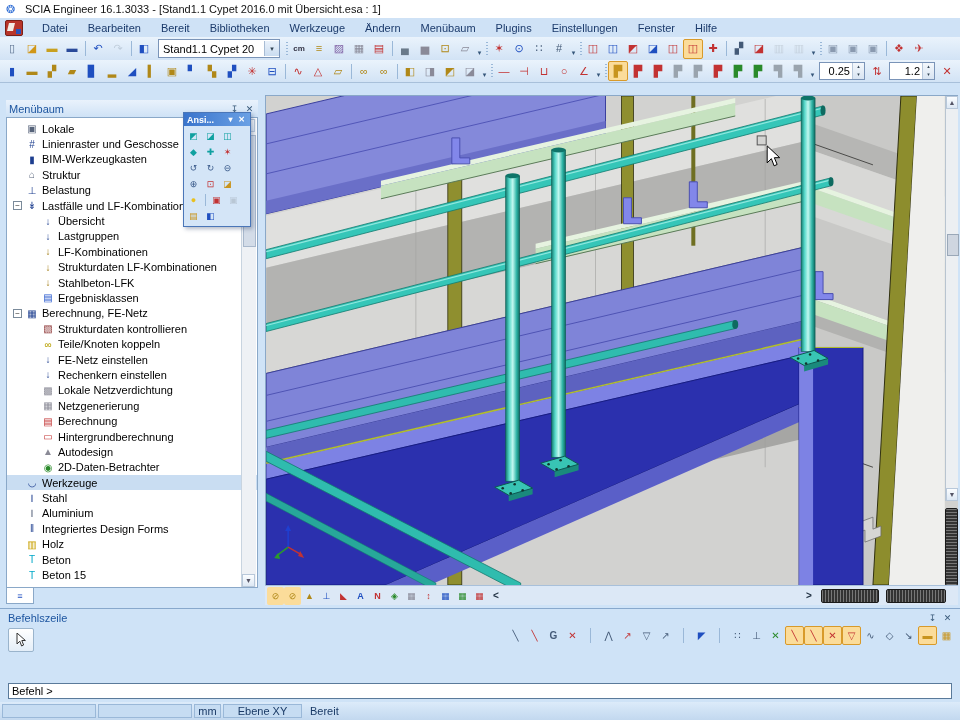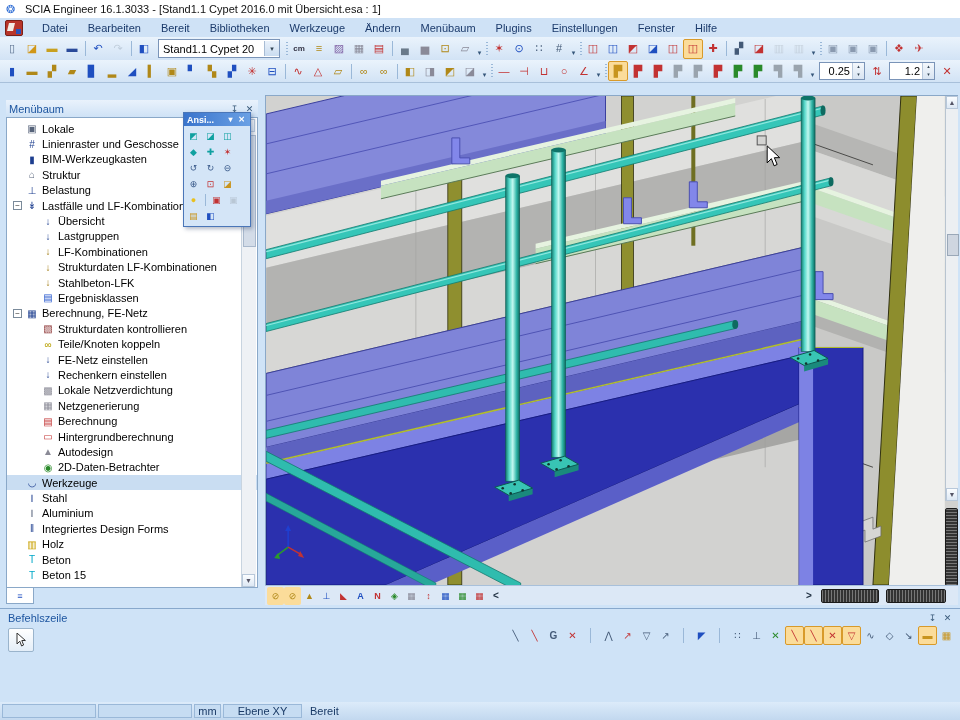--- a/index.html
+++ b/index.html
@@ -690,20 +690,21 @@
         <span class="tbtn hl" style="color: rgb(194, 50, 50);">╲</span>
         <span class="tbtn hl" style="color: rgb(194, 50, 50);">╲</span>
         <span class="tbtn hl" style="color: rgb(194, 50, 50);">✕</span>
         <span class="tbtn hl" style="color: rgb(194, 50, 50);">▽</span>
         <span class="tbtn" style="color: rgb(68, 90, 119);">∿</span>
         <span class="tbtn" style="color: rgb(68, 90, 119);">◇</span>
         <span class="tbtn" style="color: rgb(68, 90, 119);">↘</span>
         <span class="tbtn hl" style="color: rgb(200, 148, 30);">▬</span>
         <span class="tbtn" style="color: rgb(200, 148, 30);">▦</span>
       </span>
+    <input class="cinput" value="Befehl &gt;" style="">
   </div>
 
   <div class="status">
 
   <span class="scell"></span>
       <span class="scell"></span>
       <span class="scell">mm</span>
       <span class="scell">Ebene XY</span>
       <span class="scell">Bereit</span>
     </div>

